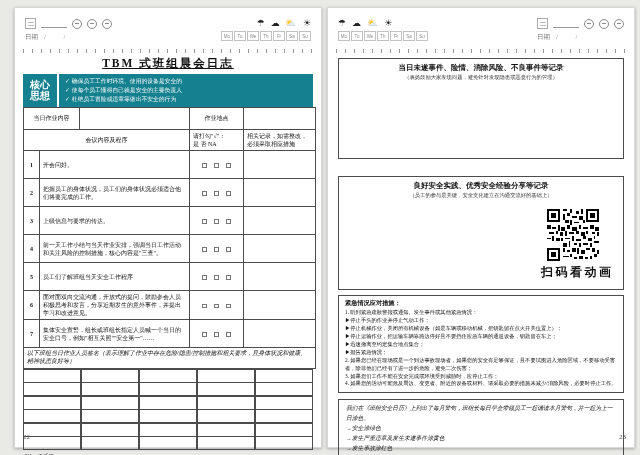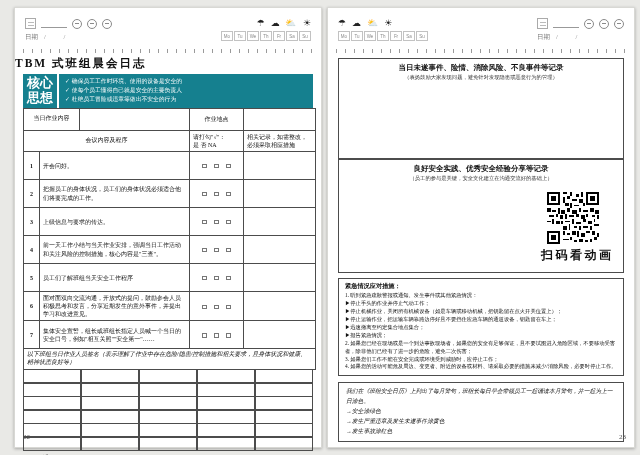--- a/index.html
+++ b/index.html
@@ -30,24 +30,24 @@
   .pg-header.mirror .weather-cluster { align-items:flex-start; }
   .weather-row { display:flex; gap:6px; font-size:9px; color:#222; line-height:10px; }
   .days-row { display:flex; gap:1px; margin-top:3px; }
   .day-box { width:12px; height:10px; border:1px solid #c2c2c2; font:4.5px "Liberation Sans", sans-serif;
              color:#8b8b8b; display:flex; align-items:center; justify-content:center; }
   .tickline { height:4px; margin:3px 8px 0 8px;
               background:repeating-linear-gradient(90deg,#9a9a9a 0 1px,transparent 1px 9px);
               background-size:100% 4px; }
 
   
-  .doc-title { font-weight:bold; font-size:11.5px; letter-spacing:2px; margin-top:3px; }
+  .doc-title { text-align:center; font-weight:bold; font-size:11.5px; letter-spacing:2px; margin-top:3px;text-decoration:underline; }
   .core-box { display:flex; margin:3px 8px 0 8px; background:#15808f; color:#fff; }
   .core-label { width:36px; display:flex; flex-direction:column; align-items:center; justify-content:center;
-                font-weight:bold; font-size:13px; line-height:1.15; border-right:2px solid #fff; padding:2px 0; }
+                font-weight:bold; font-size:10px; line-height:1.15; border-right:2px solid #fff; padding:2px 0; }
   .core-lines { flex:1; padding:3px 6px; font-size:5.8px; line-height:1.55; }
   .core-line span { margin-left:2px; }
 
   table.mtg { border-collapse:collapse; margin:0 8px; width:292px; table-layout:fixed; }
   table.mtg td { border:1px solid #4c4c4c; font-size:6px; padding:2px 3px; vertical-align:middle; }
   td.cell-worklabel { text-align:center; font-size:5.8px; line-height:1.3; height:22px; }
   td.cell-loc { text-align:center; font-size:6px; }
   td.hdr-content { text-align:center; font-size:6.2px; height:18px; }
   td.hdr-check, td.hdr-rec { font-size:5.6px; line-height:1.35; text-align:left; }
   td.num { text-align:center; font-weight:bold; font-size:7px; }
@@ -60,21 +60,21 @@
   .sig-cell { border:1px solid #4c4c4c; height:14px; margin:-0.5px 0 0 -0.5px; }
   .footnotes { margin:3px 10px 0 10px; font-size:5.3px; line-height:1.5; color:#222; }
   .pagenum { position:absolute; bottom:6px; font-size:7px; color:#555;text-align:center; }
   .pagenum.pl { left:8px; } .pagenum.pr { right:8px; }
 
   
   .rbox { border:1px solid #4c4c4c; margin:0 10px; position:relative; }
   .rbox .rb-title { text-align:center; font-weight:bold; font-size:7.5px; padding-top:4px; }
   .rbox .rb-sub { text-align:center; font-size:5.3px; color:#333; margin-top:1px; }
   #incident-box { margin-top:5px; height:101px; }
-  #practice-box { margin-top:0; height:114px; }
+  #practice-box { margin-top:17px; height:114px; }
   .qr-wrap { position:absolute; right:18px; bottom:8px; width:64px; text-align:center; }
   .qr-svg { width:52px; height:52px; display:block; margin:0 auto; }
   .qr-caption { font-weight:bold; font-size:12px; letter-spacing:2.5px; margin-top:3px; white-space:nowrap; }
   #emergency-box { margin-top:5px; padding:3px 6px 4px 6px; min-height:86px; }
   .em-title { font-weight:bold; font-size:6.2px; margin-bottom:1px; }
   .em-line { font-size:5.3px; line-height:1.5; }
   #calendar-box { margin-top:6px; padding:4px 7px; font-style:italic; }
   .cal-line { font-size:5.8px; line-height:1.7; }
 </style>
 </head>

